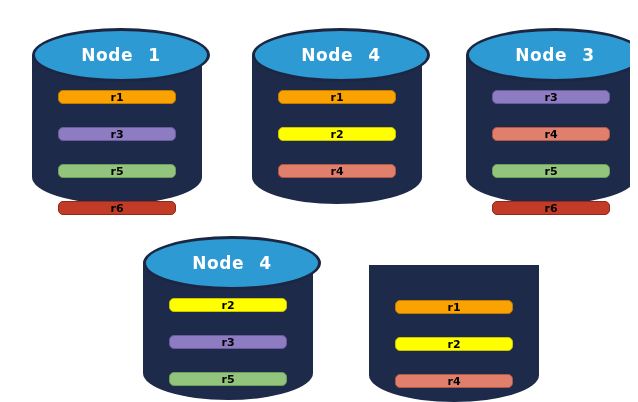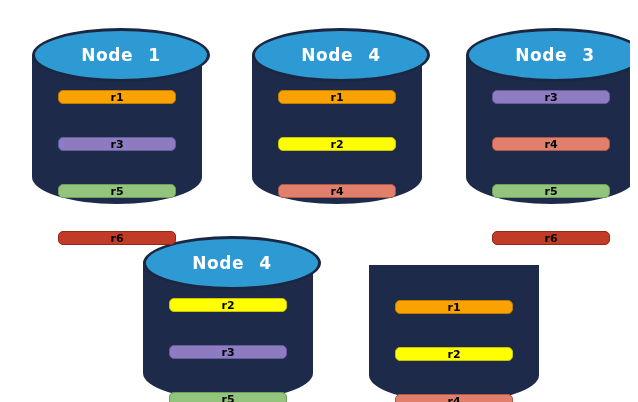--- a/index.html
+++ b/index.html
@@ -47,21 +47,21 @@
     font-weight: bold;
     word-spacing: 9px;
     letter-spacing: 0.5px;
   }
   .bars {
     position: absolute;
     top: 58px; left: 0; right: 0;
     display: flex;
     flex-direction: column;
     align-items: center;
-    gap: 25px;
+    gap: 15px;
     z-index: 3;
   }
   .bar {
     width: 118px;
     height: 14px;
     border-radius: 5px;
     border: 1px solid rgba(0,0,0,0.35);
     display: flex;
     align-items: center;
     justify-content: center;

